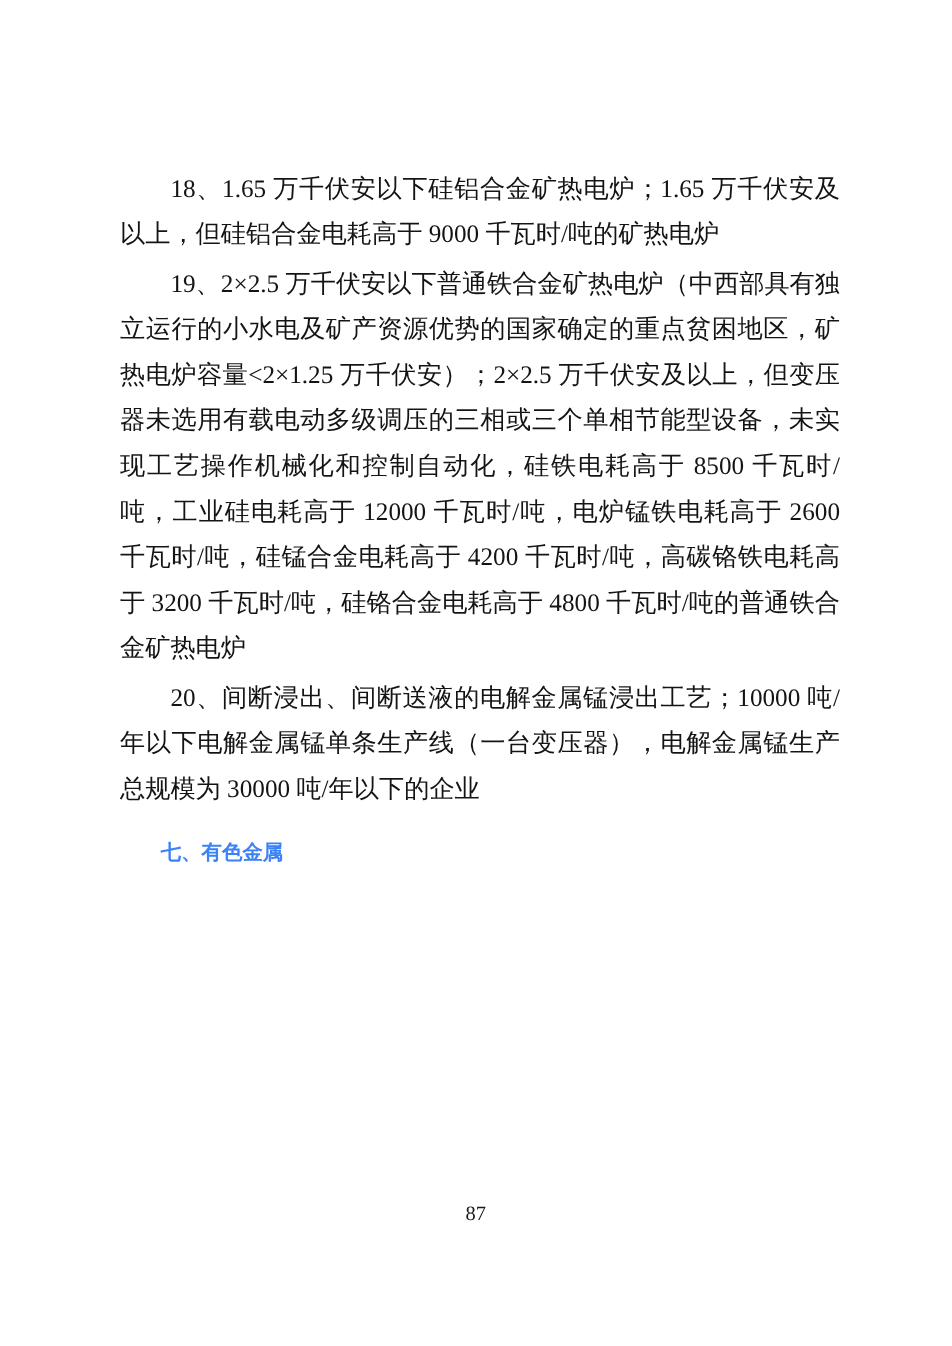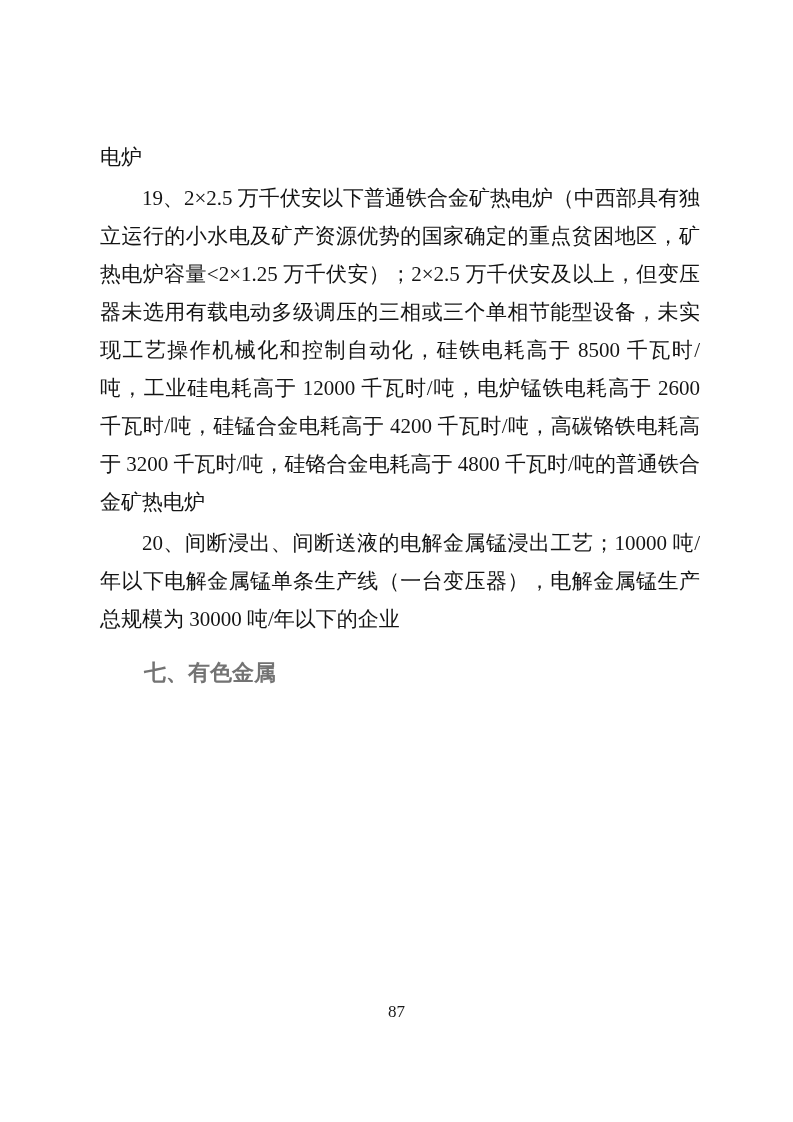--- a/index.html
+++ b/index.html
@@ -34,43 +34,43 @@
     text-justify: inter-character;
     text-indent: 2em;
     word-break: break-all;
   }
   .para.continuation {
     text-indent: 0;
     text-align: left;
   }
   .section-heading {
     margin: 16px 0 3px 0;
-    font-size: 22px;
+    font-size: 17px;
     line-height: 38px;
     text-indent: 2em;
     font-family: "Liberation Sans", "DejaVu Sans", sans-serif;
     font-weight: bold;
-    color: #737373;
+    color: #3b82f6;
   }
   .page-number {
     position: absolute;
     top: 1000px;
     left: 0;
     width: 100%;
     text-align: center;
     font-size: 17px;
     line-height: 24px;
     color: #1a1a1a;
     font-family: Liberation Serif, serif;
   }
 </style>
 </head>
 <body>
 
 <div class="page">
   <div class="content">
-    <p class="para continuation">电炉</p>
+    <p class="para">18、1.65 万千伏安以下硅铝合金矿热电炉；1.65 万千伏安及以上，但硅铝合金电耗高于 9000 千瓦时/吨的矿热电炉</p>
     <p class="para">19、2×2.5 万千伏安以下普通铁合金矿热电炉（中西部具有独立运行的小水电及矿产资源优势的国家确定的重点贫困地区，矿热电炉容量&lt;2×1.25 万千伏安）；2×2.5 万千伏安及以上，但变压器未选用有载电动多级调压的三相或三个单相节能型设备，未实现工艺操作机械化和控制自动化，硅铁电耗高于 8500 千瓦时/吨，工业硅电耗高于 12000 千瓦时/吨，电炉锰铁电耗高于 2600 千瓦时/吨，硅锰合金电耗高于 4200 千瓦时/吨，高碳铬铁电耗高于 3200 千瓦时/吨，硅铬合金电耗高于 4800 千瓦时/吨的普通铁合金矿热电炉</p>
     <p class="para">20、间断浸出、间断送液的电解金属锰浸出工艺；10000 吨/年以下电解金属锰单条生产线（一台变压器），电解金属锰生产总规模为 30000 吨/年以下的企业</p>
     <h2 class="section-heading">七、有色金属</h2>
   </div>
   <div class="page-number">87</div>
 </div>
 
 </body></html>

